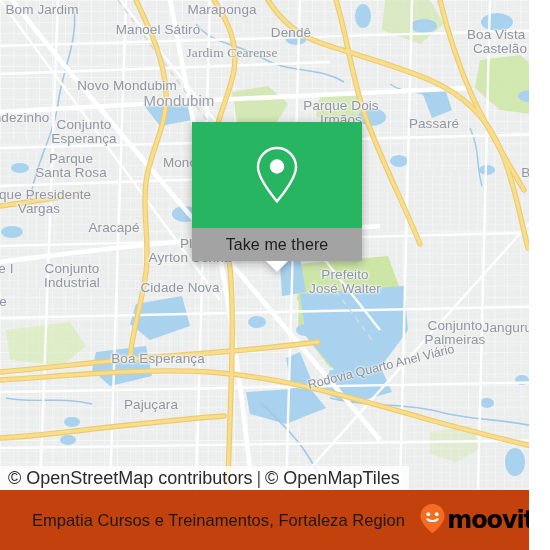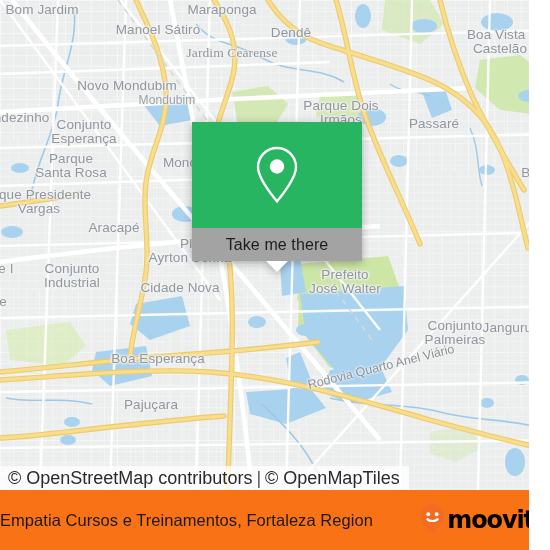--- a/index.html
+++ b/index.html
@@ -45,21 +45,21 @@
     white-space: pre;
     text-align: center;
     line-height: 13.5px;
     letter-spacing: 0.1px;
     transform: translate(-50%, -50%);
     text-shadow:
       0 0 3px #f2f3f2, 0 0 3px #f2f3f2, 0 0 2px #f2f3f2,
       1px 0 2px #f2f3f2, -1px 0 2px #f2f3f2;
     pointer-events: none;
   }
-  .map-label.sm  { font-size: 12px; color: #9aa0a8; }
+  .map-label.sm  { font-size: 15px; color: #9aa0a8; margin-left: 12px; }
   .map-label.lg  { font-size: 13.5px; }
 
   .road-label {
     position: absolute;
     color: #8b9199;
     font-size: 12.5px;
     white-space: pre;
     transform-origin: left center;
     text-shadow: 0 0 3px #f6f6f4, 0 0 3px #f6f6f4, 0 0 2px #f6f6f4;
     pointer-events: none;
@@ -125,25 +125,25 @@
     border-top: 11px solid #ffffff;
   }
 
   
   #footer {
     position: absolute;
     left: 0;
     top: 490px;
     width: 550px;
     height: 60px;
-    background: #f97316;
+    background: #c2410c;
     display: flex;
     align-items: center;
     justify-content: space-between;
-    padding: 0 16px 0 0;
+    padding: 0 16px 0 32px;
     box-sizing: border-box;
   }
   #footer-title {
     color: #1a1a1a;
     font-size: 16.5px;
     white-space: nowrap;
     letter-spacing: 0.05px;
   }
   #brand {
     display: flex;

